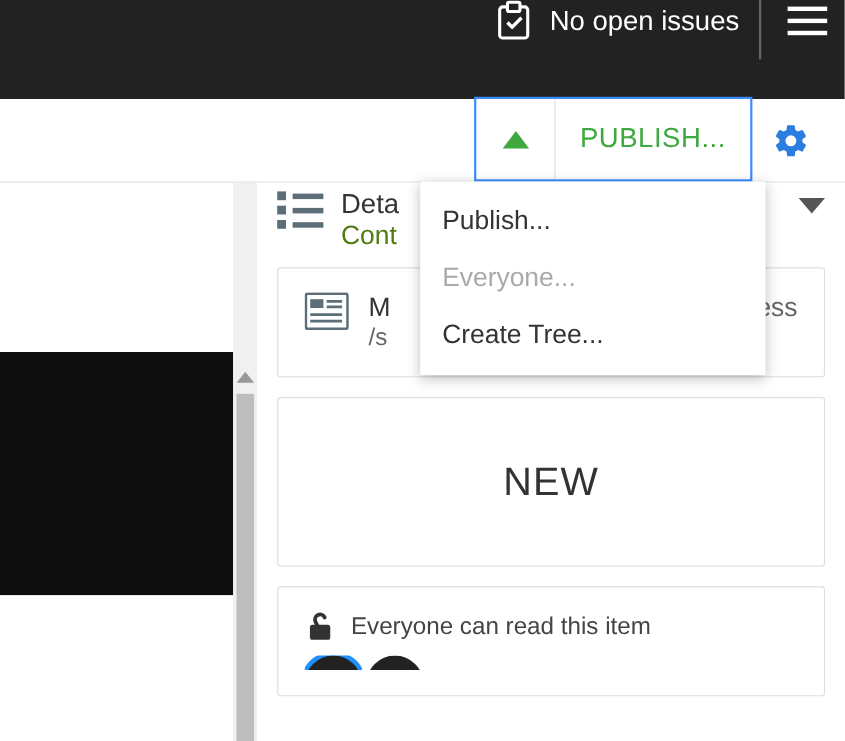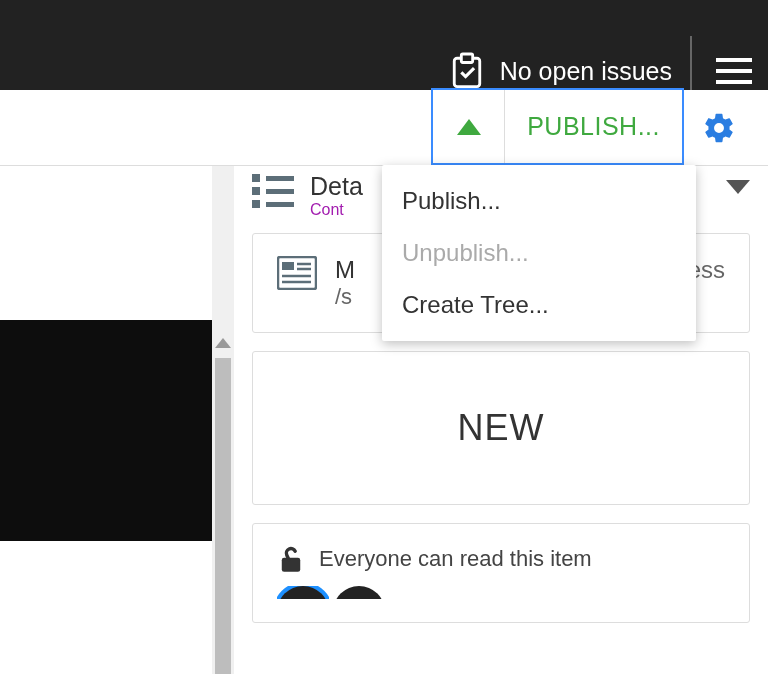--- a/index.html
+++ b/index.html
@@ -3,21 +3,21 @@
 <meta charset="utf-8">
 <style>
   * { box-sizing: border-box; margin: 0; padding: 0; }
   html, body { width: 768px; height: 674px; overflow: hidden; font-family: -apple-system, BlinkMacSystemFont, "Segoe UI", Helvetica, Arial, sans-serif; background: #fff; }
 
   
   .topbar {
     height: 90px;
     background: #222222;
     display: flex;
-    align-items: flex-end;
+    align-items: flex-start;
     justify-content: flex-end;
     padding-right: 10px;
     color: #fff;
   }
   .issues-wrap {
     display: flex;
     align-items: center;
     gap: 16px;
     margin-right: 18px;
   }
@@ -126,21 +126,21 @@
     align-items: flex-start;
     margin-bottom: 14px;
   }
   .list-icon {
     width: 44px; height: 36px; margin-right: 14px; margin-top: 2px;
   }
   .list-icon .row { display: flex; align-items: center; gap: 6px; margin-bottom: 5px; }
   .list-icon .dot { width: 8px; height: 8px; background: #5c6e78; }
   .list-icon .bar { width: 28px; height: 5px; background: #5c6e78; }
   .details-text h2 { font-size: 25px; font-weight: 400; color: #333; }
-  .details-text .sub { font-size: 16px; color: #a21caf; }
+  .details-text .sub { font-size: 24px; color: #4d7c0f; }
   .collapse-tri {
     margin-left: auto;
     margin-top: 8px;
     width: 0; height: 0;
     border-left: 12px solid transparent;
     border-right: 12px solid transparent;
     border-top: 14px solid #555;
     cursor: pointer;
   }
 
@@ -290,15 +290,15 @@
       <div class="avatars">
         <div class="avatar ring cut"></div>
         <div class="avatar cut"></div>
       </div>
     </div>
   </div>
 </div>
 
 <div class="dropdown" id="publish-menu">
     <div class="item">Publish...</div>
-    <div class="item disabled">Unpublish...</div>
+    <div class="item disabled">Everyone...</div>
     <div class="item">Create Tree...</div>
   </div>
 
 </body></html>

